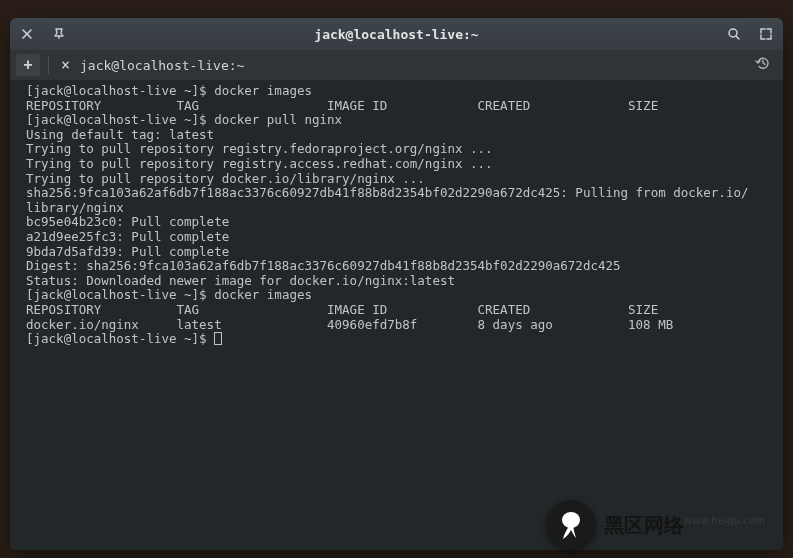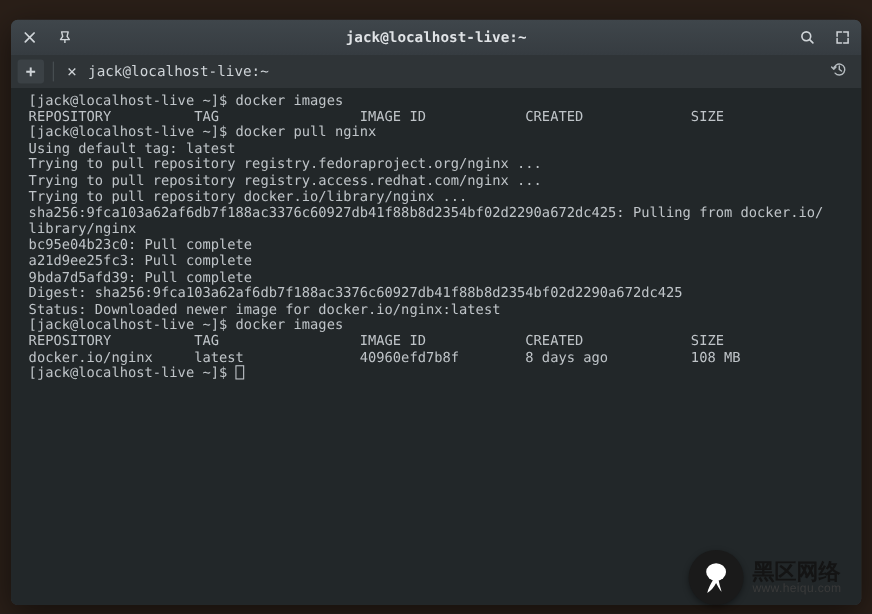--- a/index.html
+++ b/index.html
@@ -144,21 +144,21 @@
     .watermark-logo {
       width: 50px;
       height: 50px;
       border-radius: 50%;
       background: #1a1a1a;
       display: flex;
       align-items: center;
       justify-content: center;
       box-shadow: 0 2px 6px rgba(0,0,0,.4);
     }
-    .watermark-text { display: flex; flex-direction: column; line-height: 1; }
+    .watermark-text { display: flex; flex-direction: row; line-height: 1; }
     .watermark-cn { font-family: sans-serif; font-size: 20px; font-weight: 700; color: #141414; }
     .watermark-url { font-size: 11px; color: #3a3a3a; font-family: sans-serif; letter-spacing: .3px; }
   </style>
 </head>
 <body>
 
 <div class="window">
 
   <div class="titlebar">
     <div class="titlebar-left">

